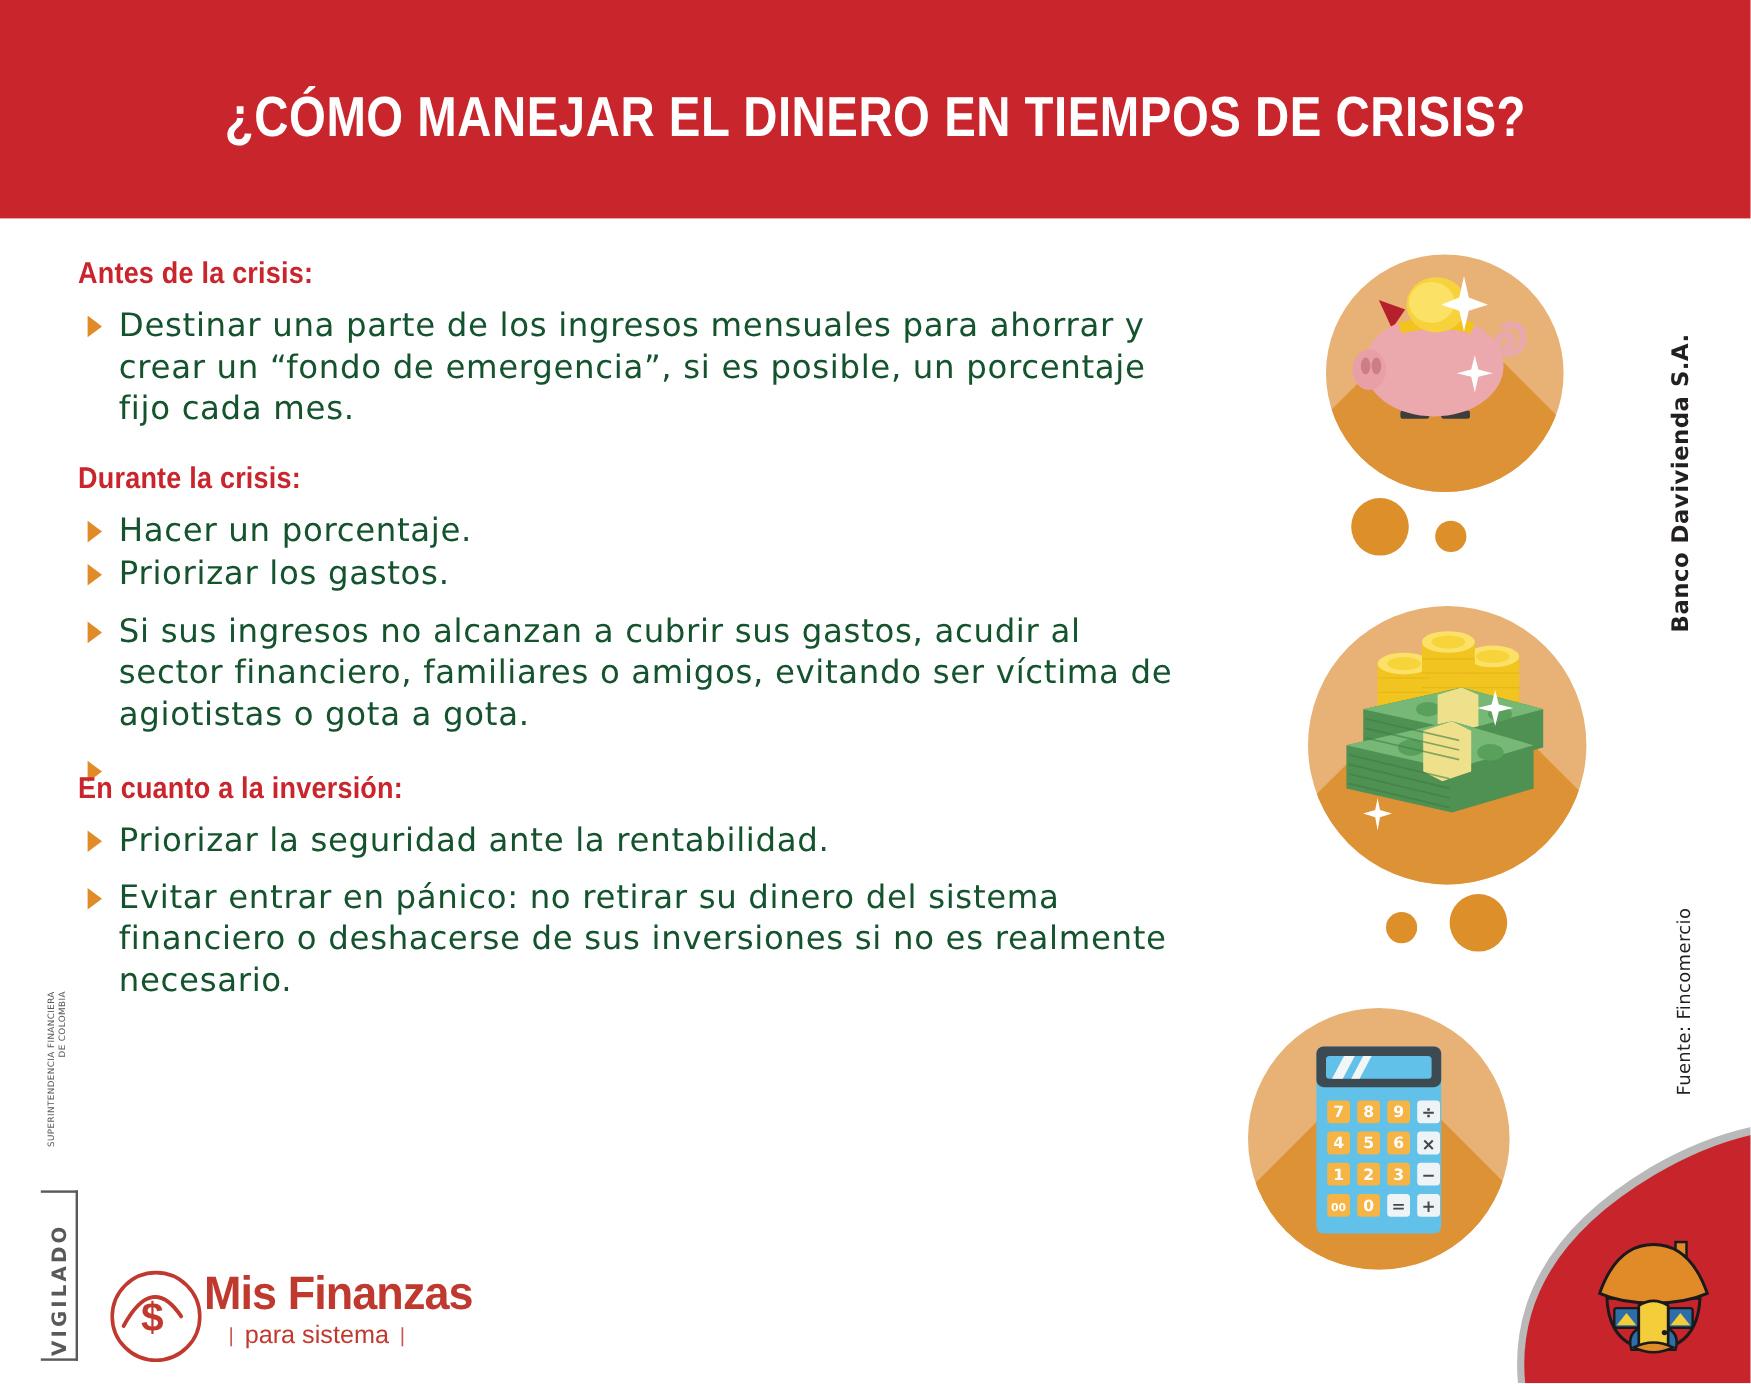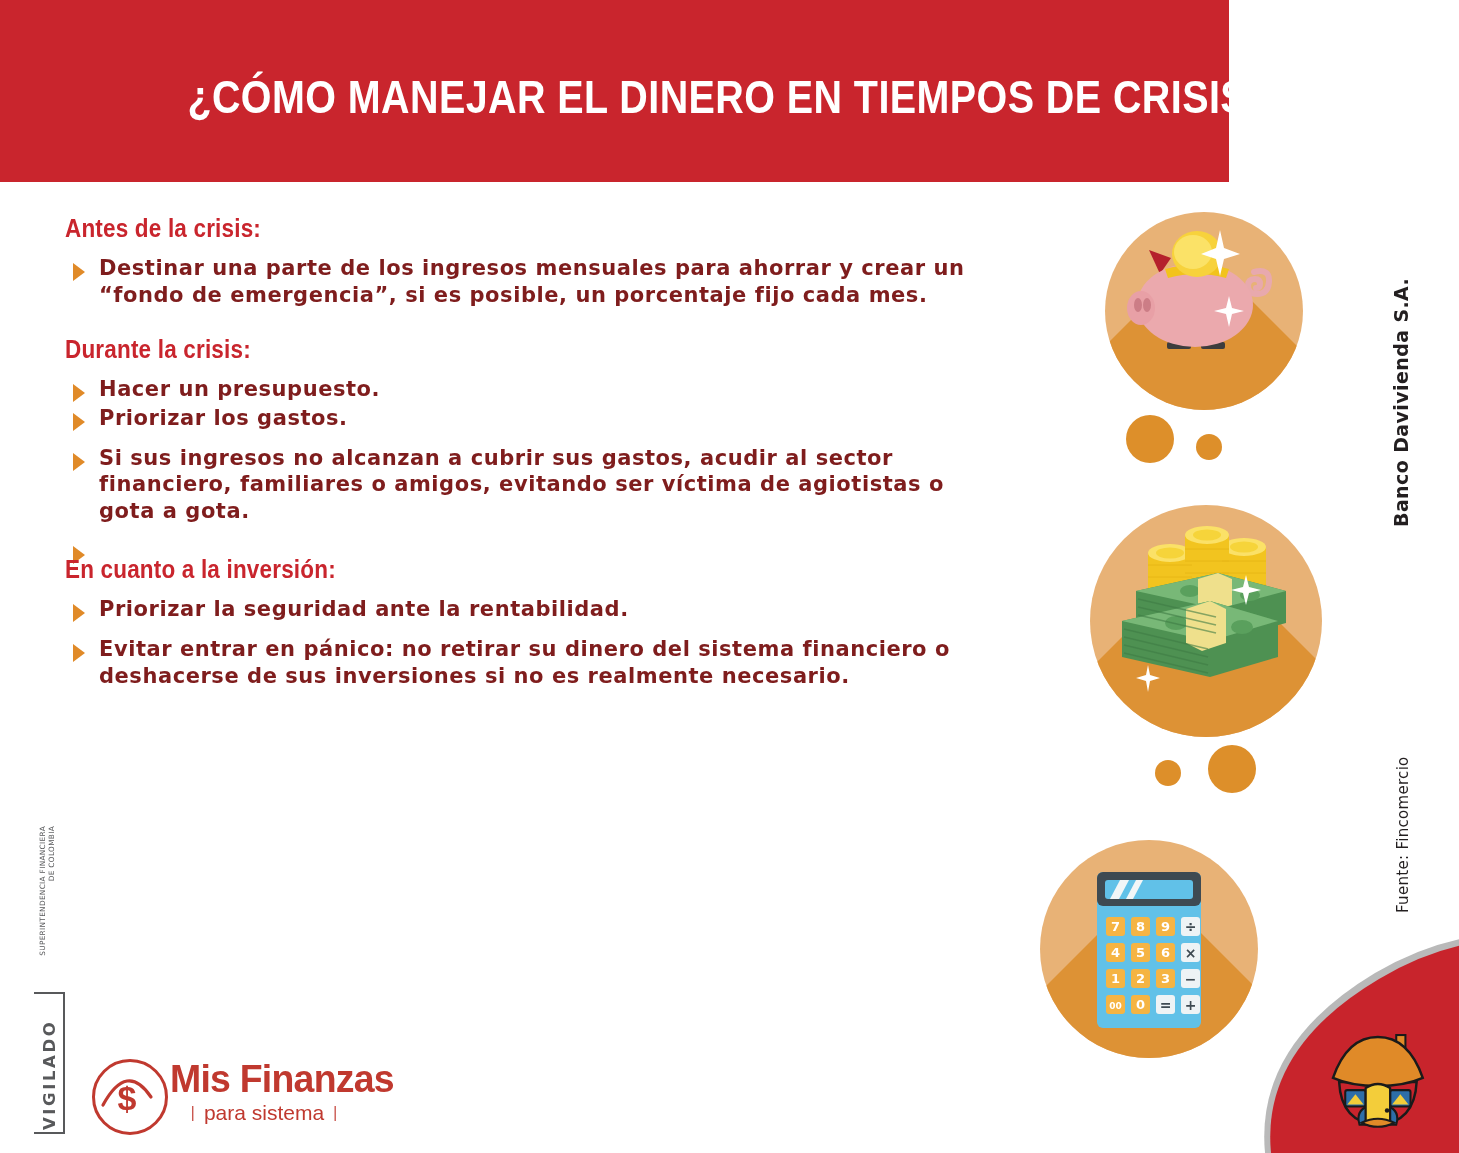--- a/index.html
+++ b/index.html
@@ -6,21 +6,21 @@
   body{
     width:1459px;height:1153px;
     background:#ffffff;
     font-family:"Liberation Sans", sans-serif;
     overflow:hidden;position:relative;
   }
   .page{position:relative;width:1459px;height:1153px;overflow:hidden;background:#fff;}
 
   
   .header{
-    position:absolute;left:0;top:0;width:1229px;height:182px;
+    position:absolute;left:0;top:0;width:1459px;height:182px;
     background:#c9252d;
   }
   .header-title{
     position:absolute;left:0;top:0;width:1459px;height:182px;
     display:flex;align-items:center;justify-content:center;
     color:#ffffff;
     font-family:"Liberation Sans Narrow","Liberation Sans",sans-serif;
     font-weight:bold;
     font-size:47px;
     letter-spacing:0.5px;
@@ -48,26 +48,26 @@
     white-space:nowrap;
   }
   .sec-head.s2{margin-top:26px;}
   .sec-head.s3{margin-top:30px;}
 
   ul.bullets{list-style:none;margin:0;padding:0;}
   ul.bullets li{
     position:relative;
     padding-left:34px;
     margin-bottom:13px;
-    font-size:21px;
+    font-size:27px;
     line-height:1.28;
-    color:#7f1d1d;
+    color:#14532d;
     letter-spacing:0.55px;
     font-family:"DejaVu Sans", sans-serif;
-    font-weight:700;
+    font-weight:400;
   }
   ul.bullets li.tight{margin-bottom:2px;}
   .tri{
     position:absolute;left:8px;top:8px;
     width:0;height:0;
     border-top:9px solid transparent;
     border-bottom:9px solid transparent;
     border-left:12px solid #e08a28;
   }
 
@@ -198,21 +198,21 @@
           <span>Destinar una parte de los ingresos mensuales para ahorrar y crear un “fondo de emergencia”, si es posible, un porcentaje fijo cada mes.</span>
         </li>
       </ul>
     </div>
 
     <div class="section">
       <div class="sec-head s2">Durante la crisis:</div>
       <ul class="bullets">
         <li class="tight">
           <span class="tri"></span>
-          <span>Hacer un presupuesto.</span>
+          <span>Hacer un porcentaje.</span>
         </li>
         <li>
           <span class="tri"></span>
           <span>Priorizar los gastos.</span>
         </li>
         <li>
           <span class="tri"></span>
           <span>Si sus ingresos no alcanzan a cubrir sus gastos, acudir al sector financiero, familiares o amigos, evitando ser víctima de agiotistas o gota a gota.</span>
         </li>
         <li>

